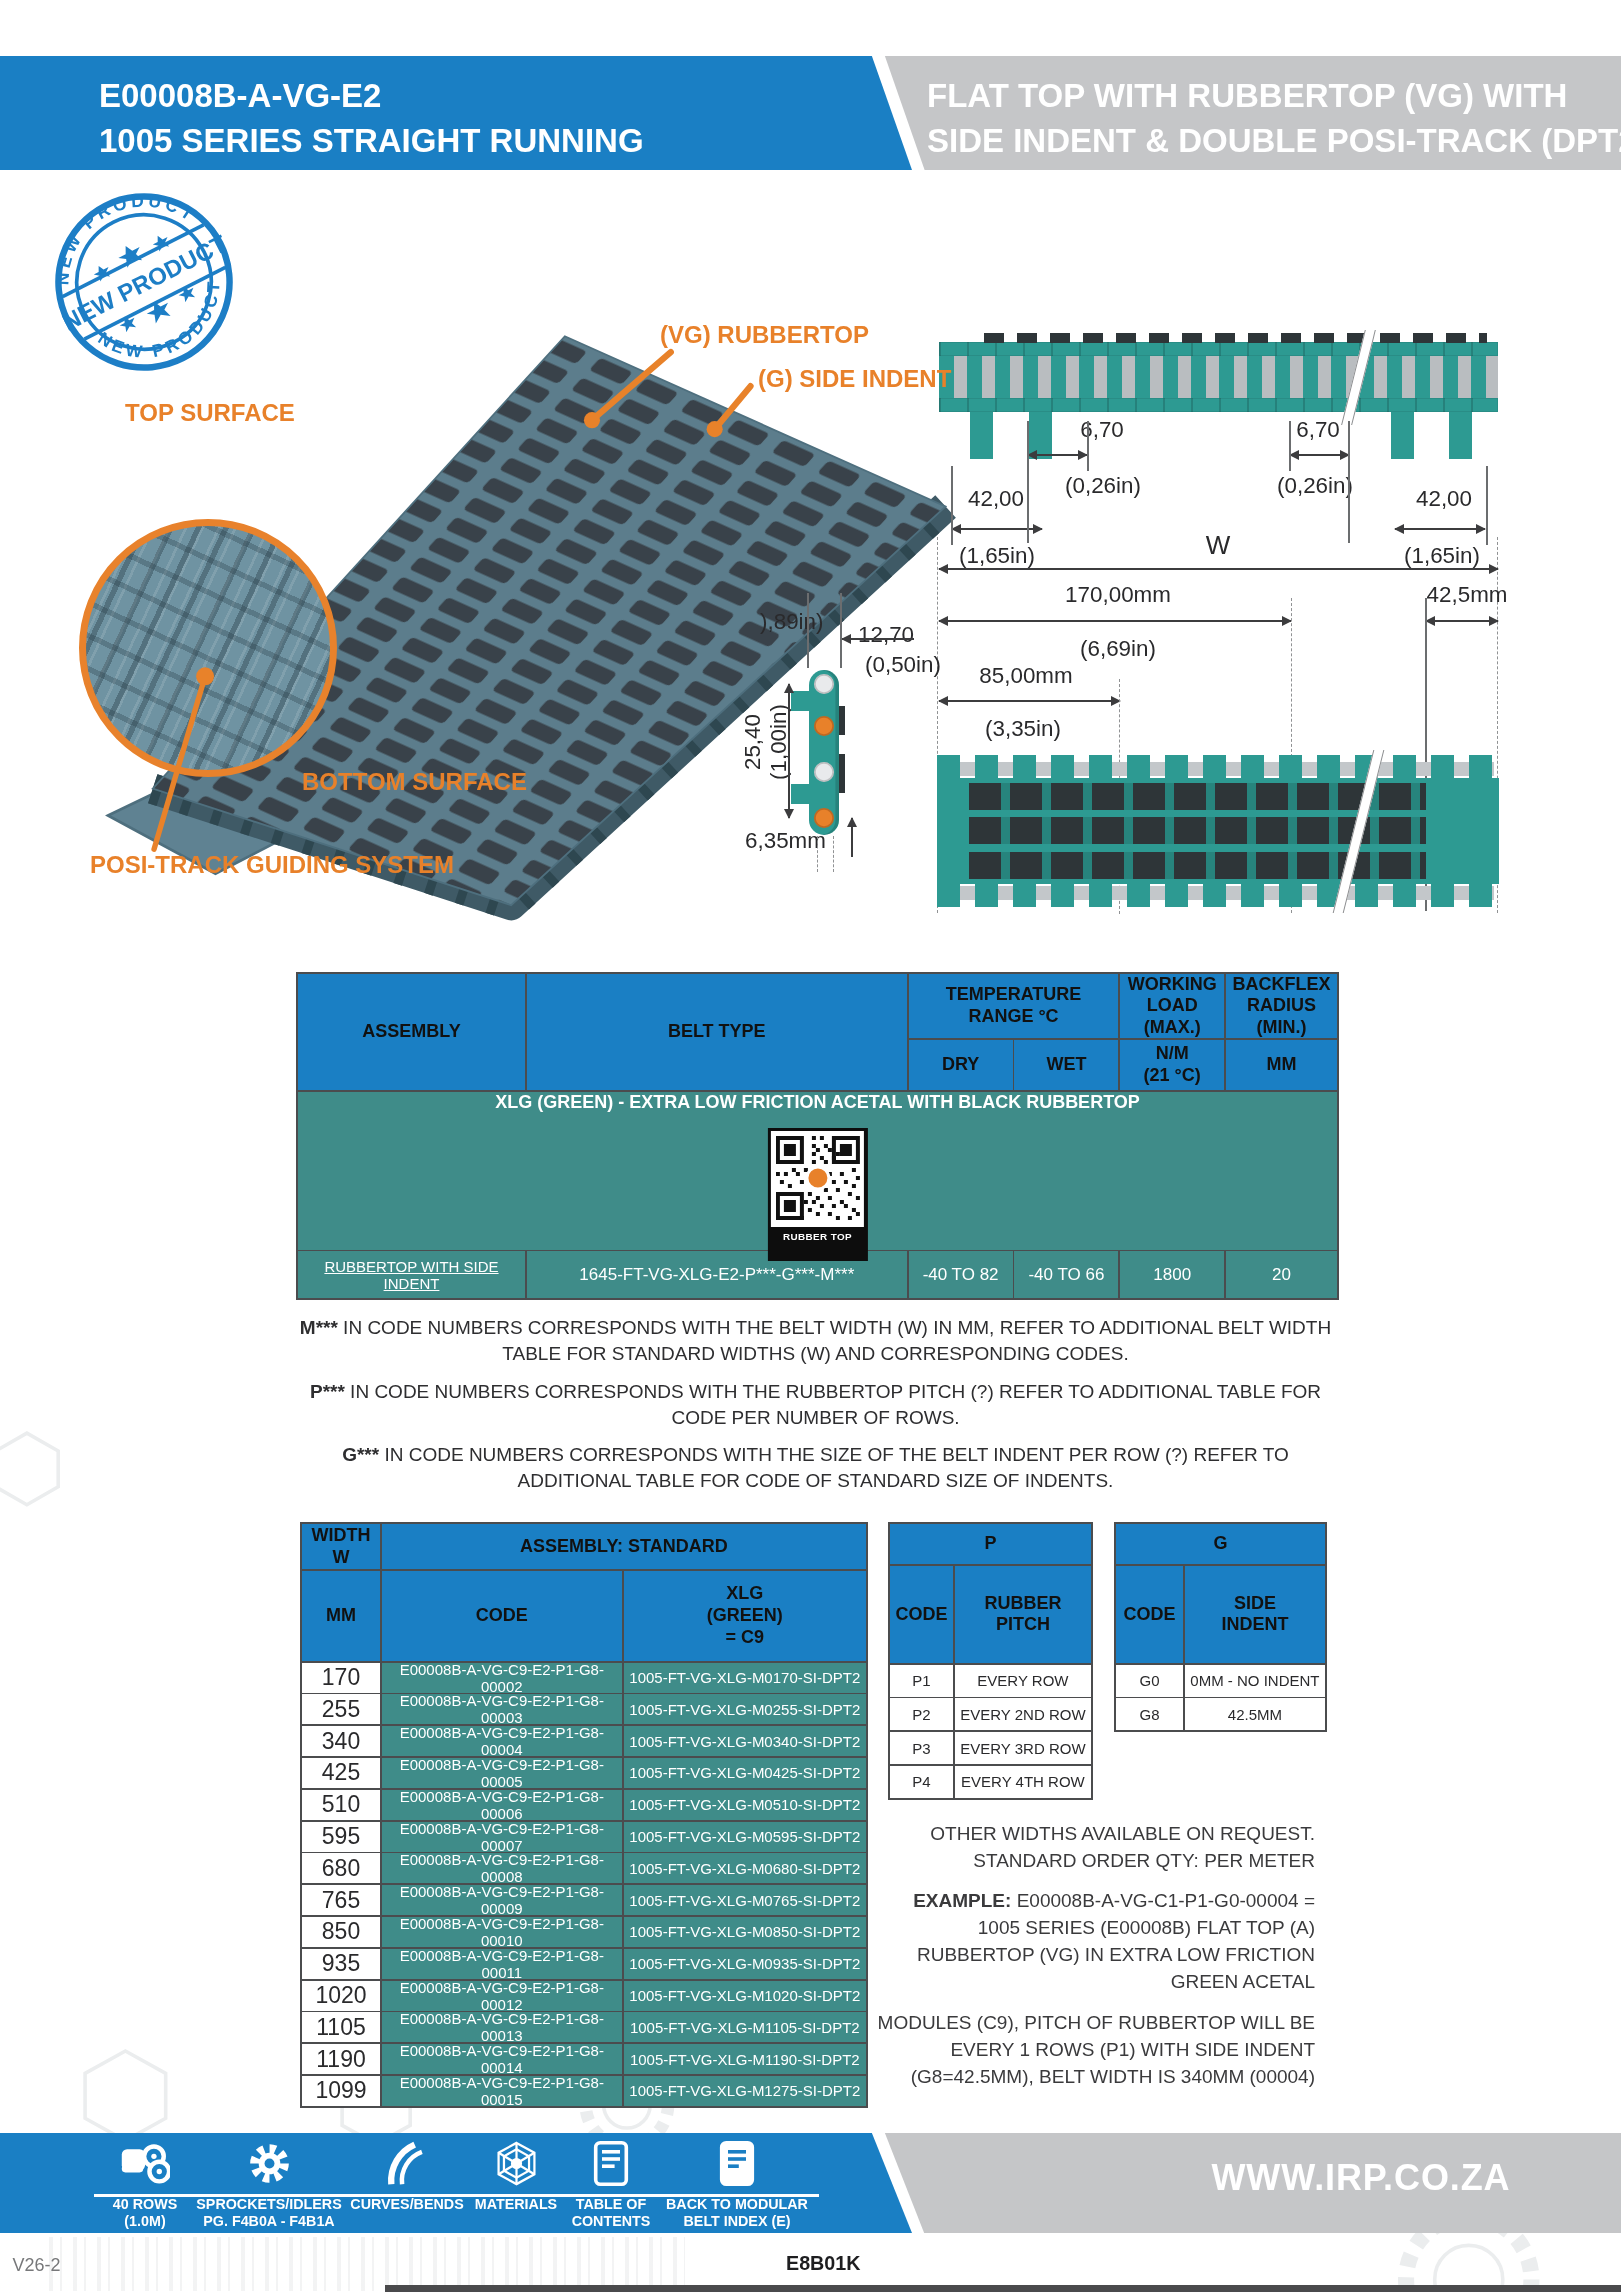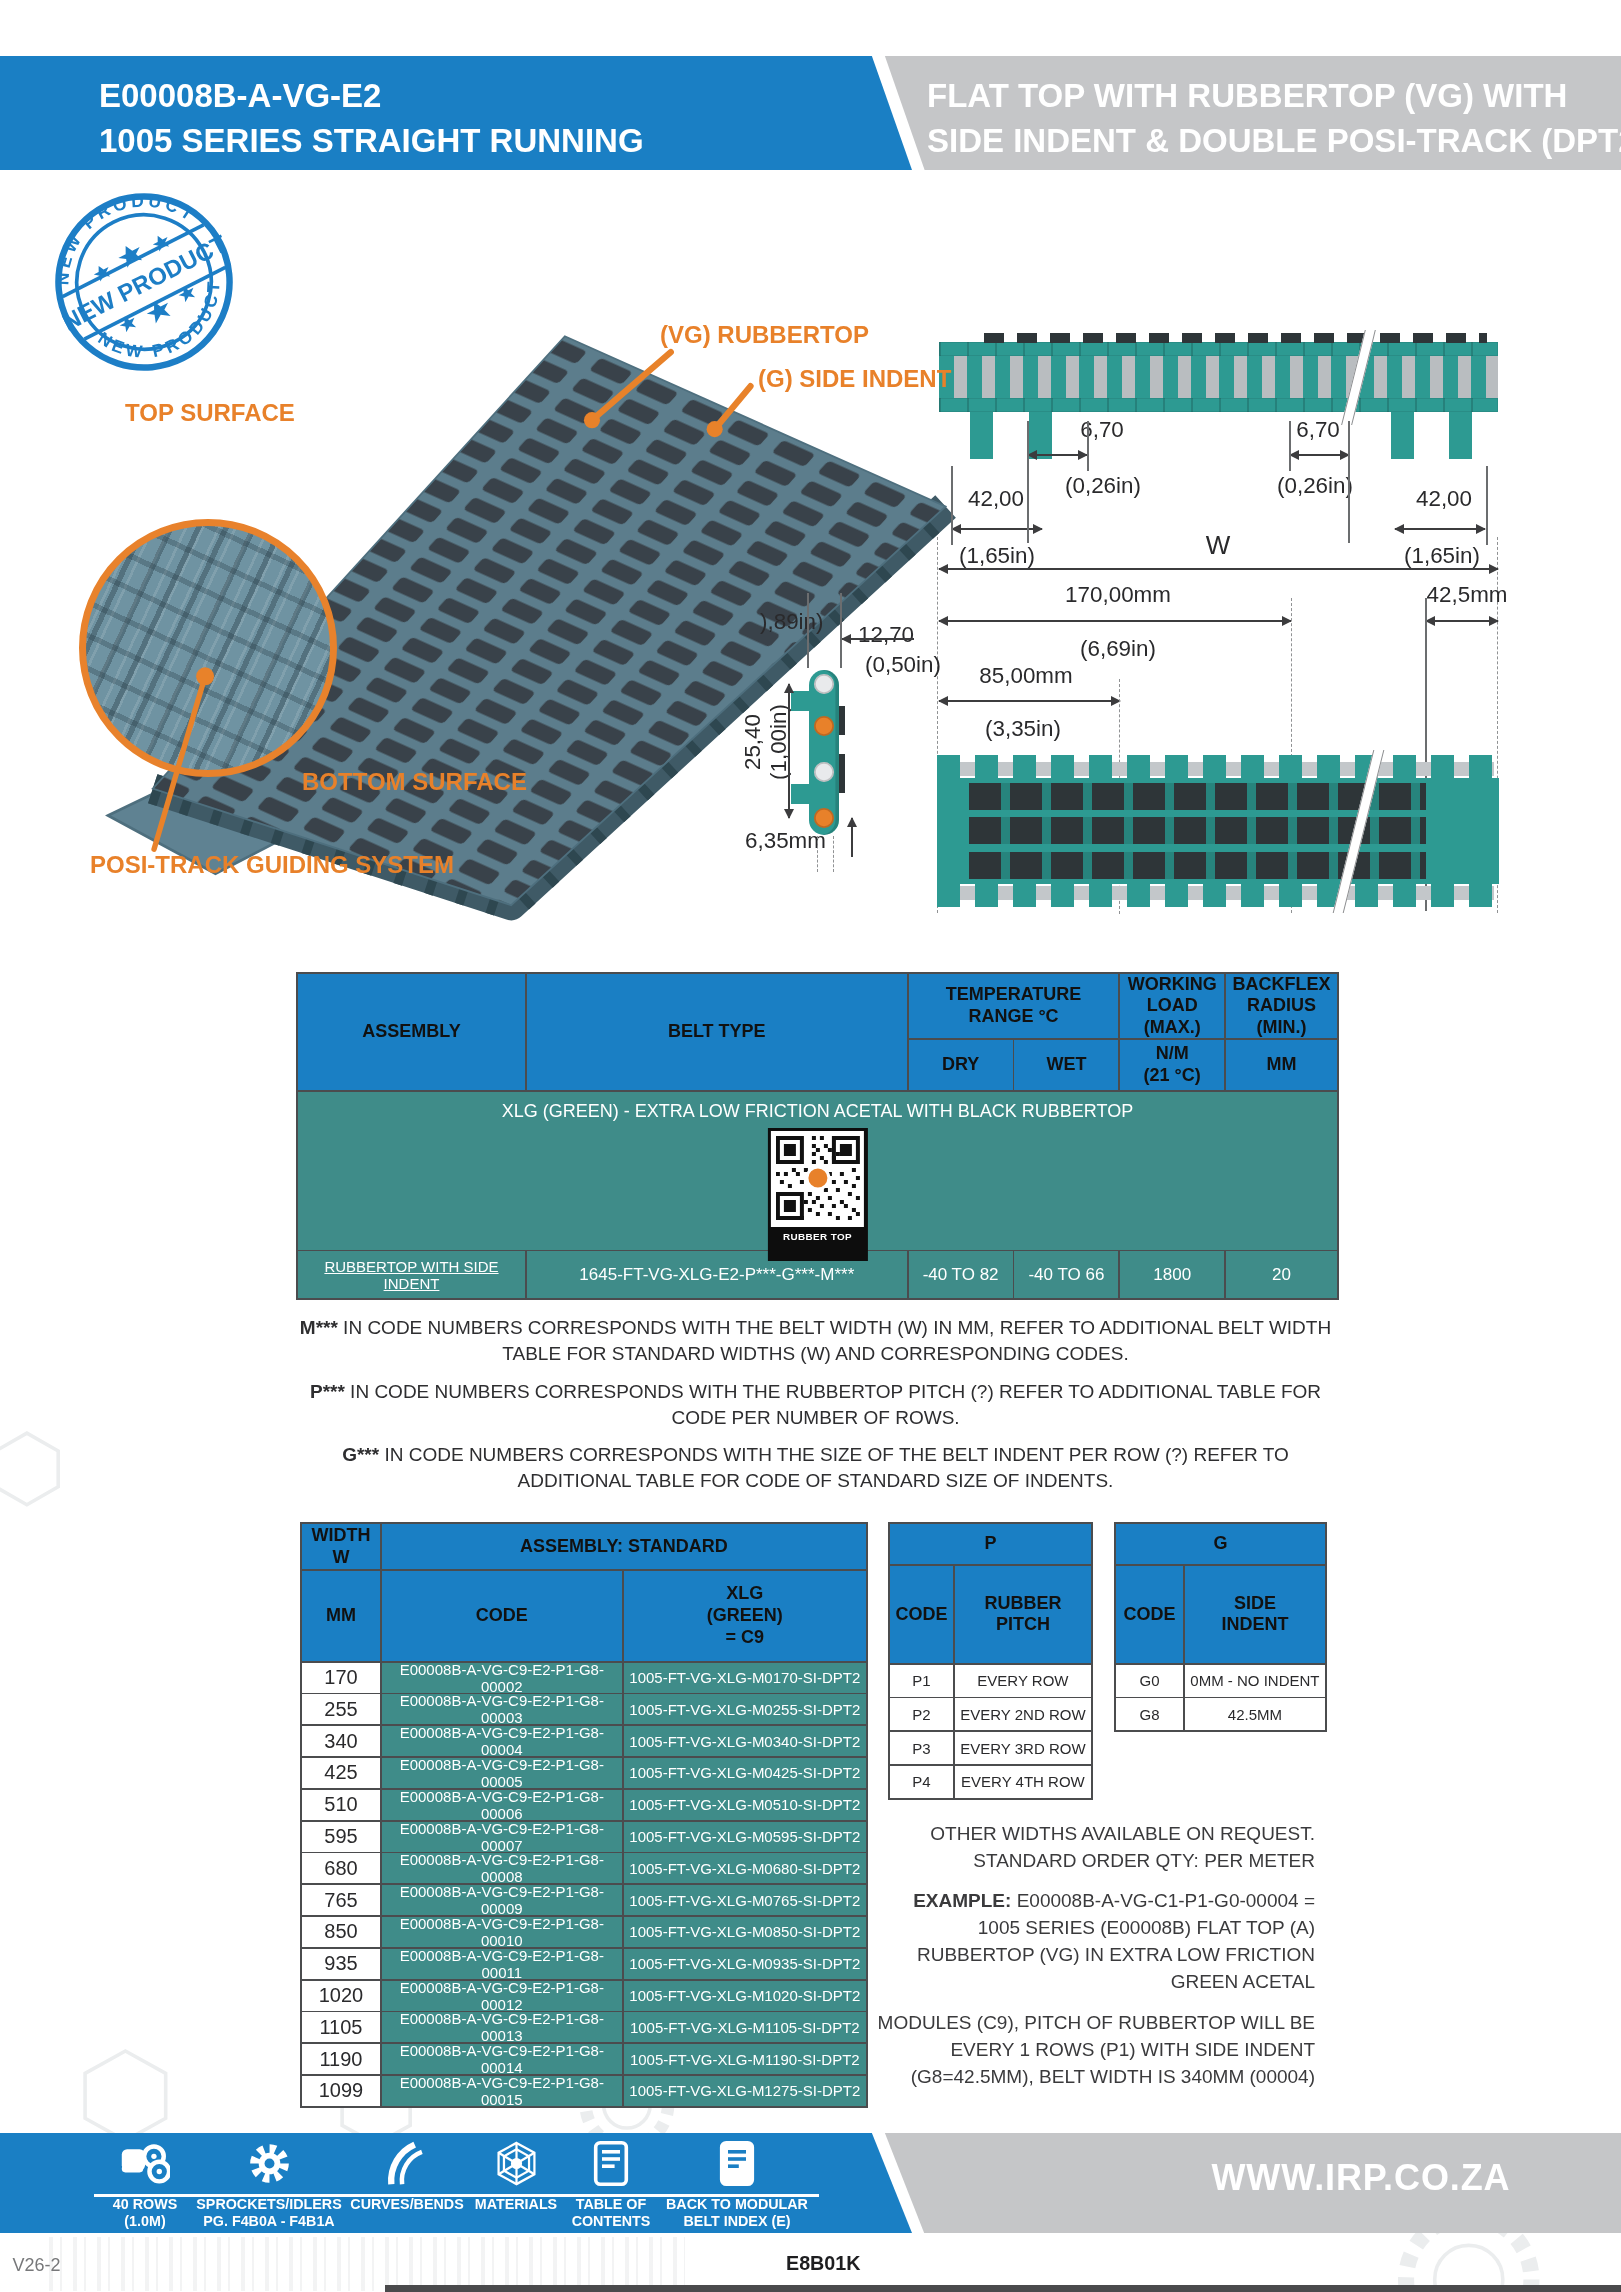--- a/index.html
+++ b/index.html
@@ -67,26 +67,26 @@
   .cs-dot { position:absolute; width:19.7px; height:19.7px; border-radius:50%; box-shadow:inset 0 0 0 1.8px rgba(0,0,0,.18); }
   .cs-tab { position:absolute; left:791px; width:19.7px; height:19.7px; background:#2d9a92; }
   .cs-nub { position:absolute; left:839px; width:6.3px; background:#2e3538; }
   .rot90 { transform:rotate(-90deg); transform-origin:center; text-align:center; }
 
   
   .grid { position:absolute; display:grid; gap:1.8px; background:#4b4c4e; border:2.7px solid #4b4c4e; }
   .cell { display:flex; align-items:center; justify-content:center; text-align:center; white-space:pre-line; }
   .c-blue { background:#1a7fc4; color:#111; font-weight:bold; font-size:18px; line-height:1.2; }
   .c-teal { background:#3f8c89; color:#fff; font-size:17px; }
-  .c-white { background:#fff; color:#2a2a2c; font-size:20px; }
+  .c-white { background:#fff; color:#2a2a2c; font-size:23px; }
   .spec { left:296px; top:972px; width:1039px;
       grid-template-columns:227px 380px 104px 104px 104px 1fr;
       grid-template-rows:64px 50px 158px 47px; }
   .banner { grid-column:1/7; background:#3f8c89; color:#fff; position:relative; display:block; }
-  .banner-title { text-align:center; font-weight:normal; font-size:18px; padding-top:9px; }
+  .banner-title { text-align:center; font-weight:bold; font-size:18px; }
   .qr-wrap { position:absolute; left:50%; top:36px; transform:translateX(-50%);
       background:#0d0d0d; padding:3.6px 3.6px 0 3.6px; width:93px; }
   .qr-white { background:#fff; padding:4.5px; }
   .qr-label { color:#fff; font-weight:bold; font-size:9.9px; text-align:center; height:34px; line-height:19.7px; letter-spacing:0.4px; }
 
   .wtable { left:300px; top:1522px; width:564px;
       grid-template-columns:78px 240px 1fr;
       grid-template-rows:45px 90px repeat(14,30px); }
   .wtable .code { font-size:15px; }
 

